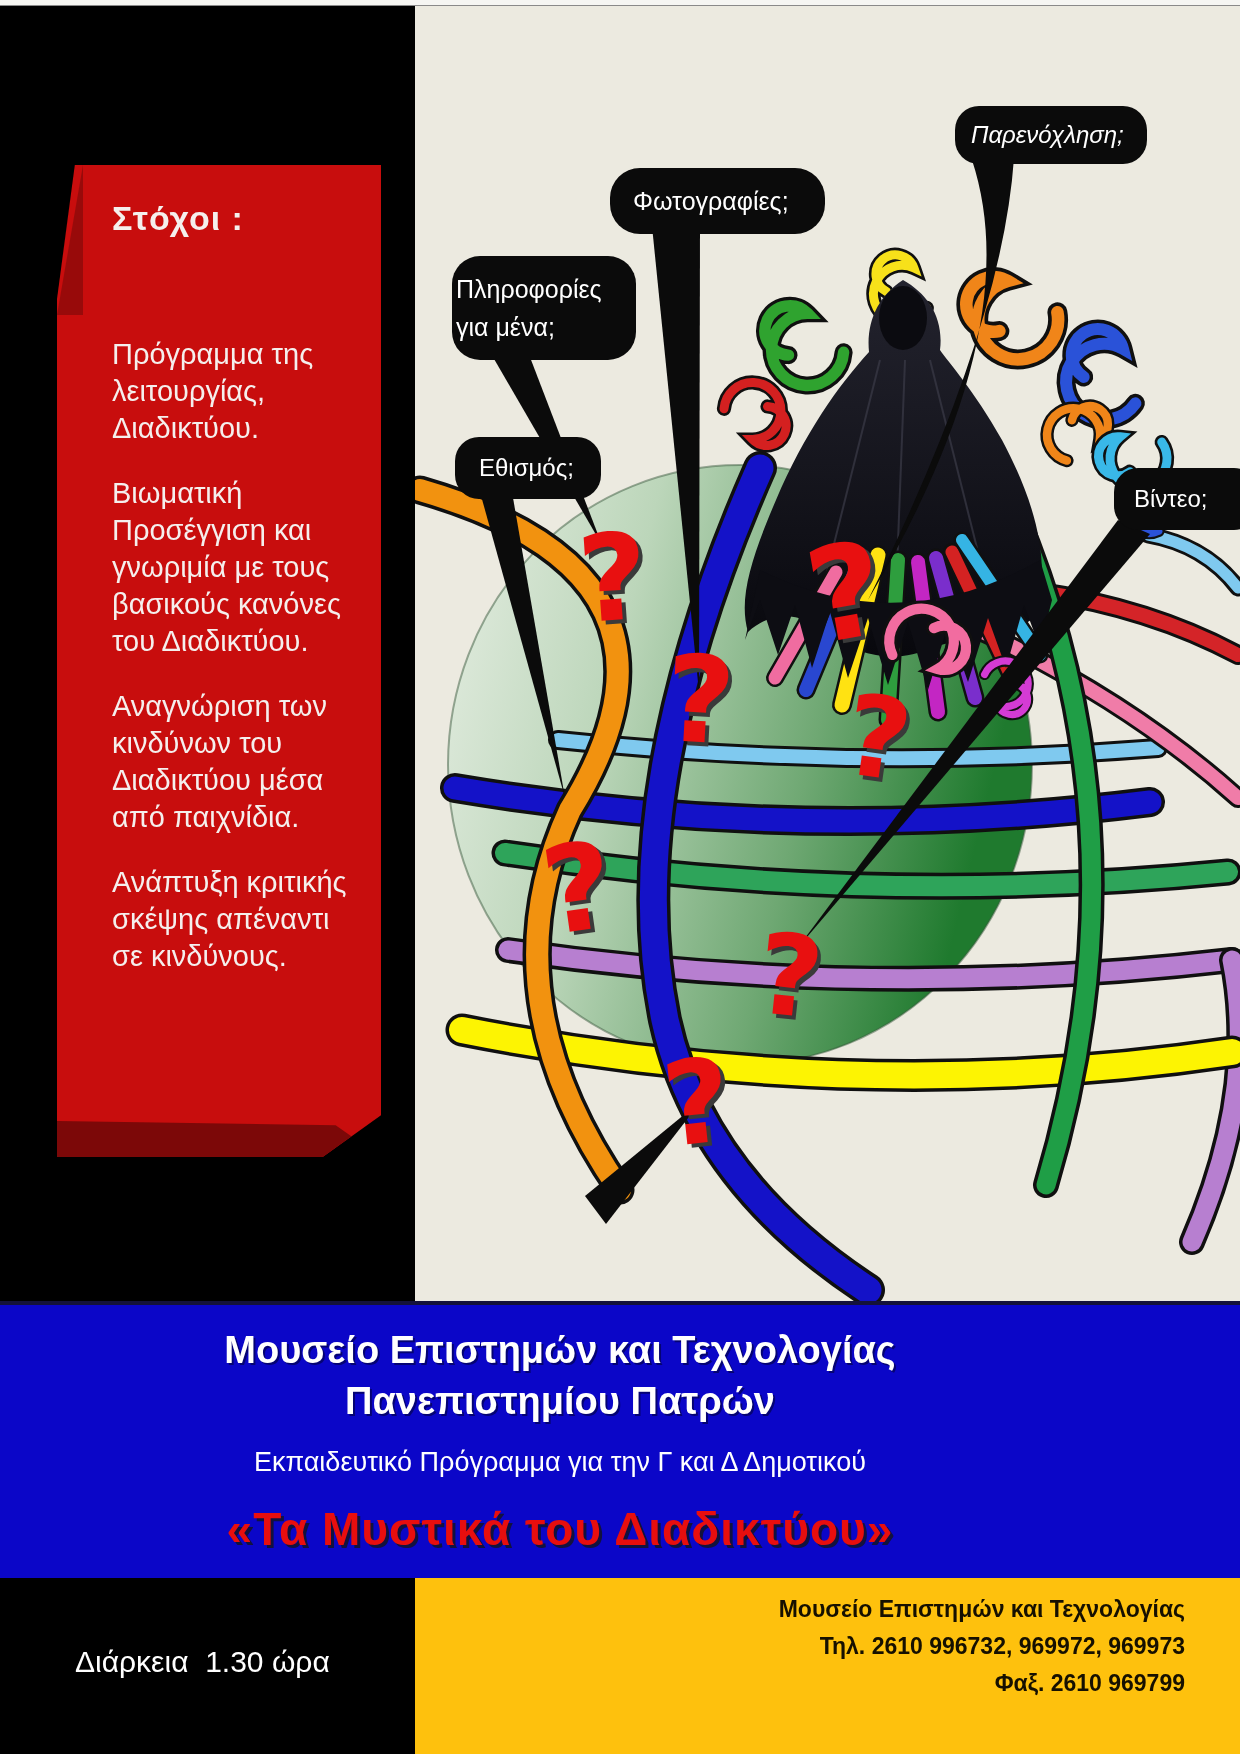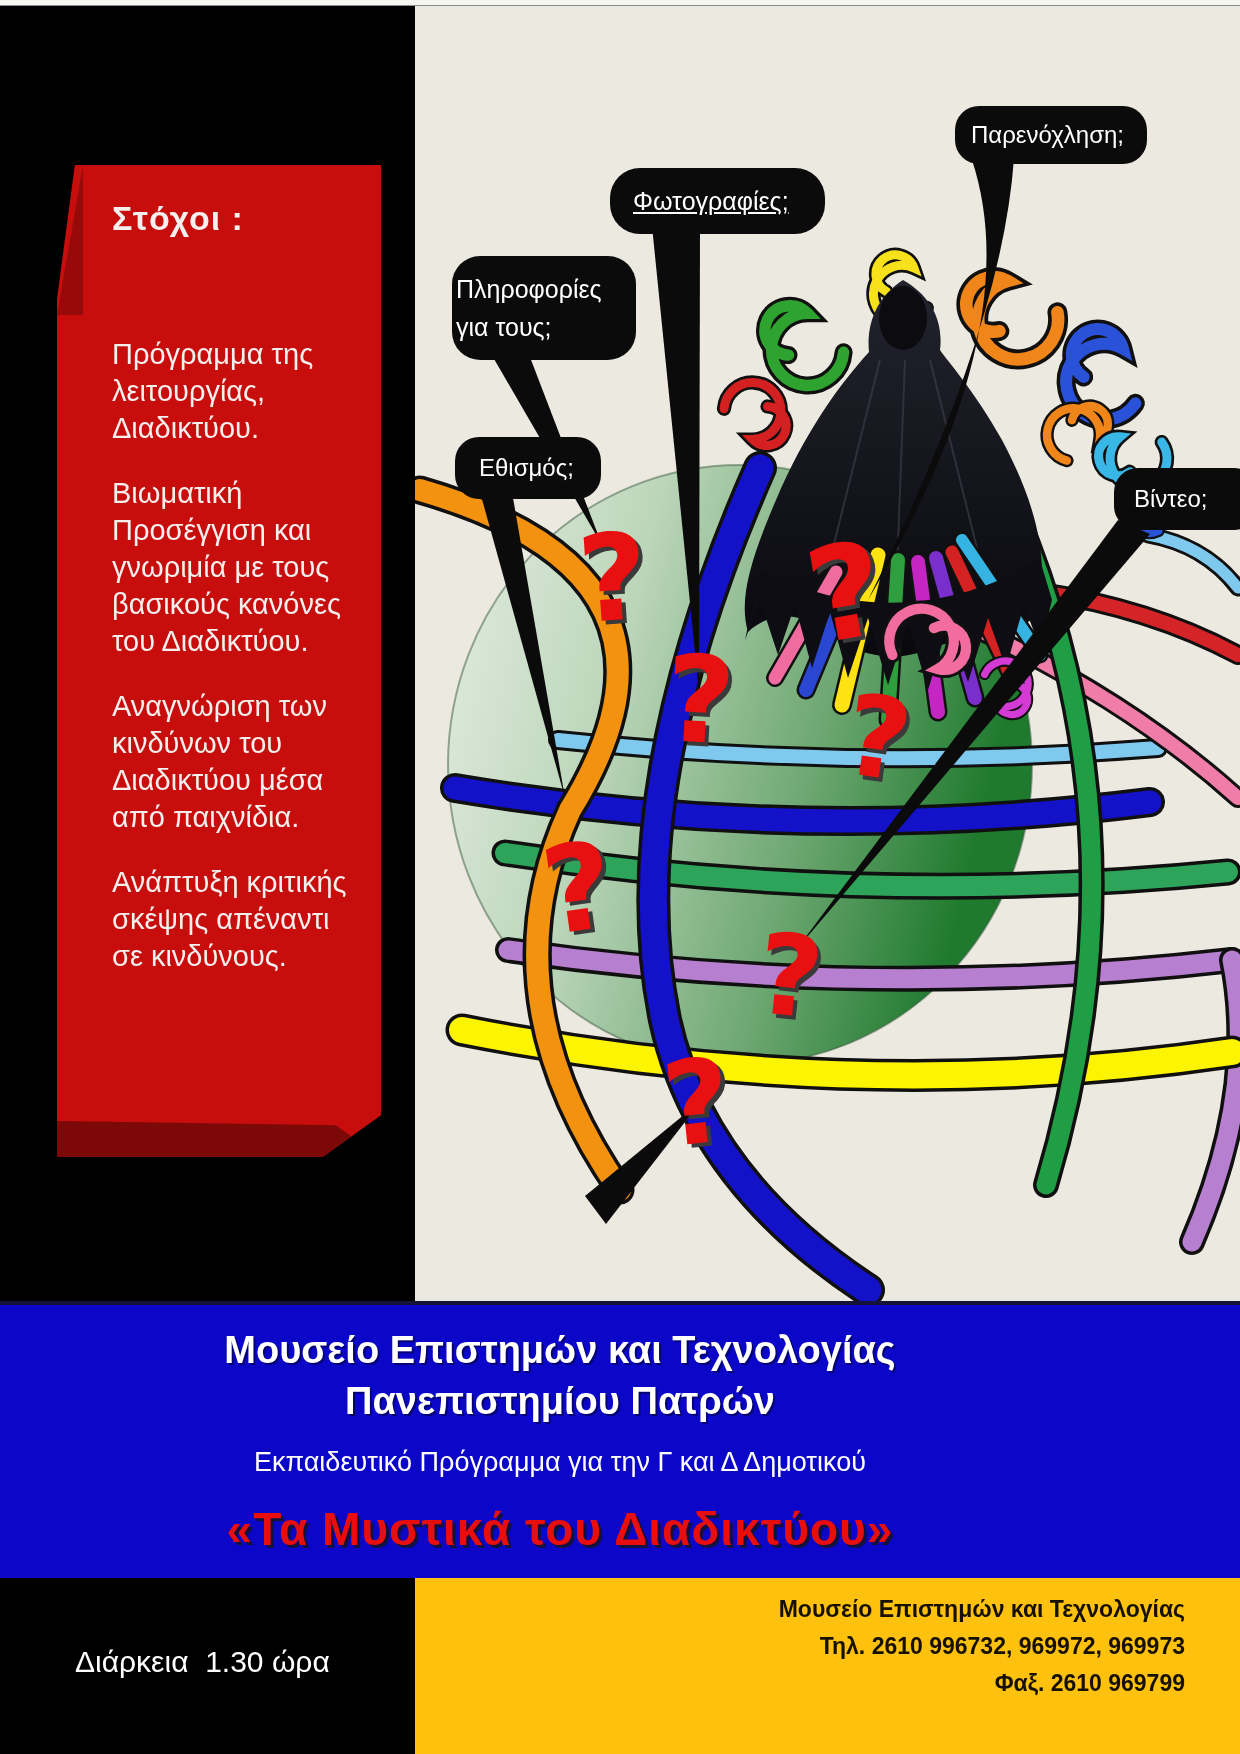--- a/index.html
+++ b/index.html
@@ -18,22 +18,22 @@
           background:#7c0808;clip-path:polygon(0 0,86% 12%,100% 100%,0 100%);}
   .ribbon-inner{position:relative;padding:34px 30px 0 55px;color:#F5EFED;}
   .ribbon-heading{font-size:34px;font-weight:bold;letter-spacing:1px;margin:0 0 98px 0;}
   .ribbon-item{font-size:29px;line-height:37px;margin:0 0 28px 0;}
   
   .callout{position:absolute;background:#0B0B0B;color:#FFFFFF;border-radius:28px;
            display:flex;flex-direction:column;justify-content:center;z-index:30;}
   .callout div{white-space:pre;}
   .co-info{left:452px;top:256px;width:180px;height:104px;padding-left:4px;font-size:25px;line-height:38px;}
   .co-addiction{left:455px;top:437px;width:122px;height:62px;padding-left:24px;font-size:24px;border-radius:24px;}
-  .co-photos{left:610px;top:168px;width:192px;height:66px;padding-left:23px;font-size:25px;border-radius:30px;text-decoration:underline;}
-  .co-harass{left:955px;top:106px;width:176px;height:58px;padding-left:16px;font-size:24px;border-radius:24px;}
+  .co-photos{left:610px;top:168px;width:192px;height:66px;padding-left:23px;font-size:25px;border-radius:30px;}
+  .co-harass{left:955px;top:106px;width:176px;height:58px;padding-left:16px;font-size:24px;border-radius:24px;font-style:italic;}
   .co-video{left:1114px;top:468px;width:124px;height:62px;padding-left:20px;font-size:24px;border-radius:24px;}
   .co-device{left:460px;top:1178px;width:167px;height:114px;padding-left:15px;font-size:21px;line-height:36px;
              font-family:"Liberation Serif",serif;border-radius:26px;}
   
   .band{position:absolute;left:0;top:1301px;width:1240px;height:277px;background:#0B06C8;
         border-top:4px solid #14123a;box-sizing:border-box;}
   .band-inner{width:1120px;text-align:center;color:#FFFFFF;padding-top:24px;}
   .band-museum1{font-size:38px;font-weight:bold;text-shadow:2px 2px 0 rgba(0,0,30,.5);}
   .band-museum2{font-size:38px;font-weight:bold;margin-top:8px;text-shadow:2px 2px 0 rgba(0,0,30,.5);}
   .band-program{font-size:27px;margin-top:24px;}
@@ -203,21 +203,21 @@
       <div class="ribbon-heading">Στόχοι :</div>
       <p class="ribbon-item">Πρόγραμμα της λειτουργίας, Διαδικτύου.</p>
       <p class="ribbon-item">Βιωματική Προσέγγιση και γνωριμία με τους βασικούς κανόνες του Διαδικτύου.</p>
       <p class="ribbon-item">Αναγνώριση των  κινδύνων του Διαδικτύου μέσα από παιχνίδια.</p>
       <p class="ribbon-item">Ανάπτυξη κριτικής σκέψης απέναντι σε κινδύνους.</p>
     </div>
   </div>
 
   <div class="callout co-info">
     <div>Πληροφορίες</div>
-    <div>για τους;</div>
+    <div>για μένα;</div>
   </div>
   <div class="callout co-addiction">
     <div>Εθισμός;</div>
   </div>
   <div class="callout co-photos">
     <div>Φωτογραφίες;</div>
   </div>
   <div class="callout co-harass">
     <div>Παρενόχληση;</div>
   </div>

